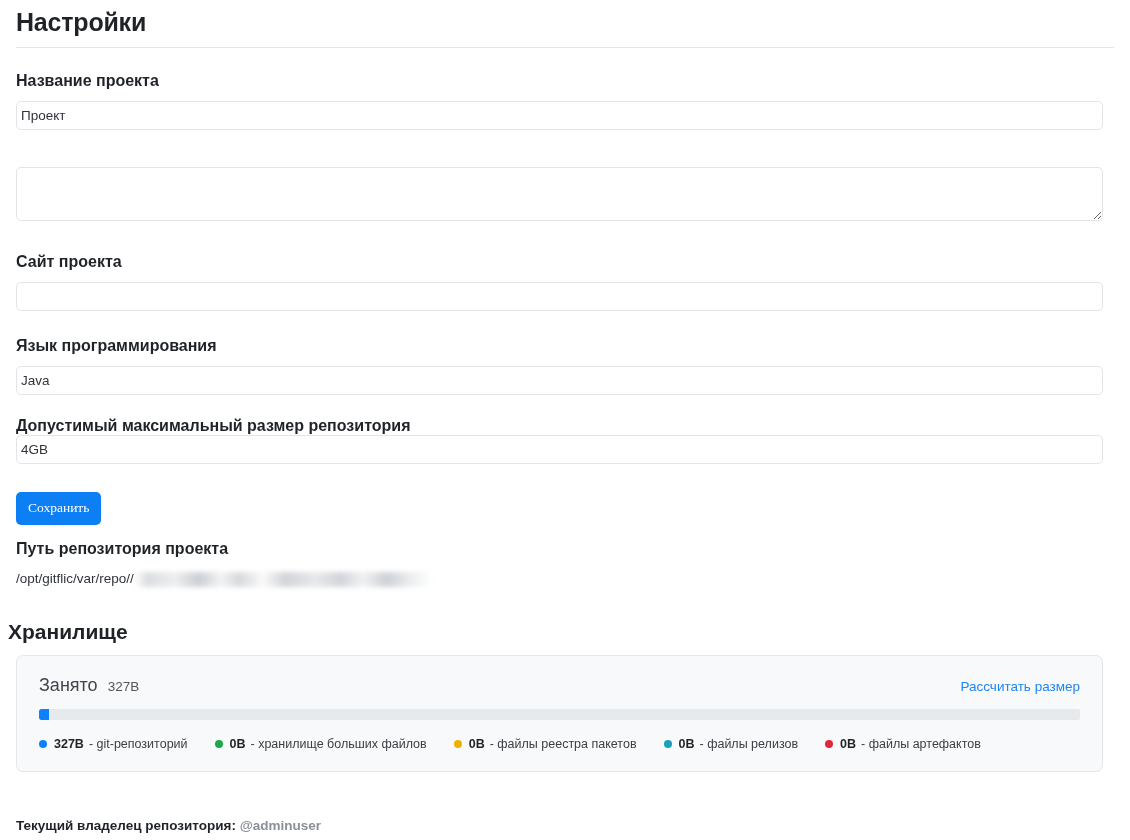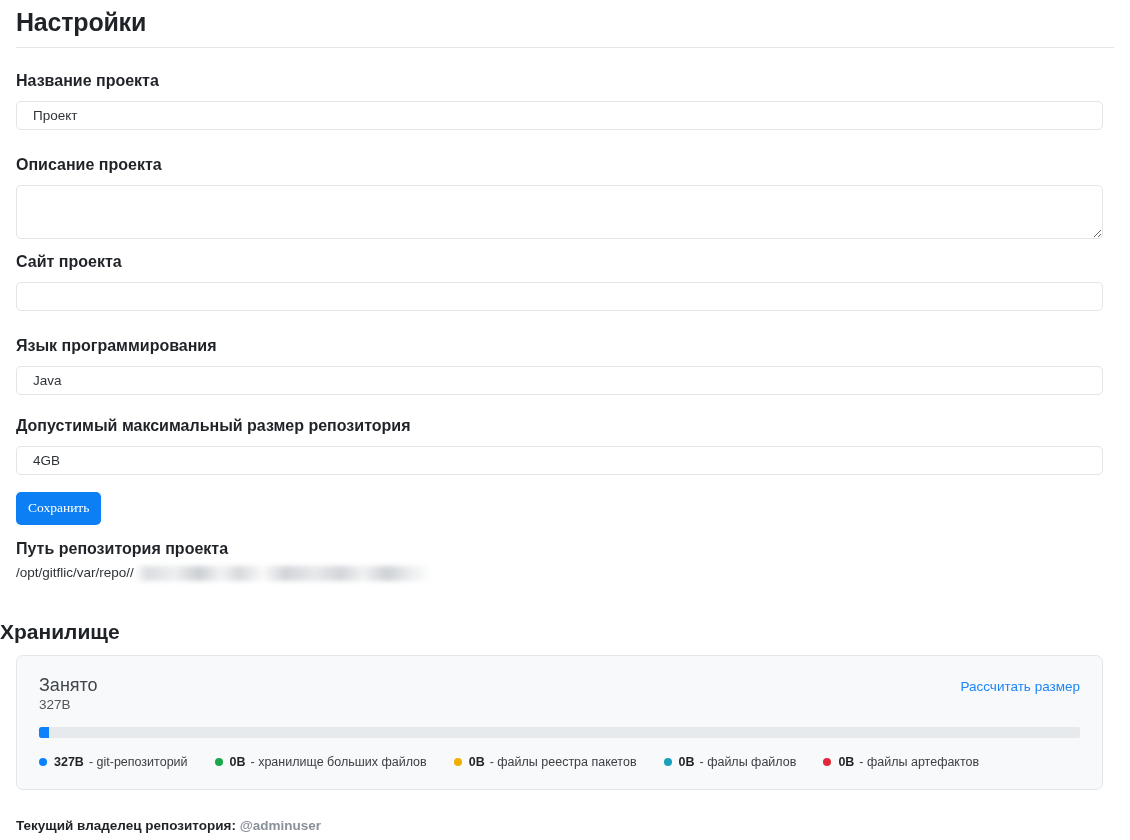--- a/index.html
+++ b/index.html
@@ -59,21 +59,21 @@
   .text-input {
     display: block;
     width: 1087px;
     height: 29px;
     border: 1px solid #e2e4e7;
     border-radius: 5px;
     background: #ffffff;
     font-family: "Liberation Sans", sans-serif;
     font-size: 13.5px;
     color: #30343a;
-    padding: 0 16px;
+    padding: 0 4px;
     outline: none;
   }
   .text-input::placeholder { color: #a9aeb5; }
 
   .text-area {
     display: block;
     width: 1087px;
     height: 54px;
     border: 1px solid #e2e4e7;
     border-radius: 5px;
@@ -143,21 +143,21 @@
     padding: 18px 22px 20px 22px;
   }
   .storage-head {
     display: flex;
     align-items: baseline;
     justify-content: space-between;
   }
   .storage-used {
     display: flex;
     align-items: baseline;
-    flex-direction: column;
+    gap: 10px;
   }
   .used-label {
     font-size: 18px;
     color: #41464d;
     line-height: 22px;
   }
   .used-value {
     font-size: 13.5px;
     color: #51565d;
     line-height: 18px;
@@ -245,50 +245,49 @@
 
   <h1 class="page-title">Настройки</h1>
   <div class="title-divider"></div>
 
   <div class="field abs" style="top:72px; left:16px;">
     <label class="field-label">Название проекта</label>
     <input class="text-input" style="margin-top: 11px;" type="text" value="Проект">
   </div>
 
   <div class="field abs" style="top:156px; left:16px;">
-    <label class="field-label">Описание проекта</label>
     <textarea class="text-area" style="margin-top: 11px;"></textarea>
   </div>
 
   <div class="field abs" style="top:253px; left:16px;">
     <label class="field-label">Сайт проекта</label>
     <input class="text-input" style="margin-top: 11px;" type="text" value="">
   </div>
 
   <div class="field abs" style="top:337px; left:16px;">
     <label class="field-label">Язык программирования</label>
     <input class="text-input" style="margin-top: 11px;" type="text" value="Java">
   </div>
 
   <div class="field abs" style="top:417px; left:16px;">
     <label class="field-label">Допустимый максимальный размер репозитория</label>
-    <input class="text-input" style="margin-top: 11px;" type="text" value="4GB">
+    <input class="text-input" style="" type="text" value="4GB">
   </div>
 
   <button class="primary-button abs" style="top:492px; left:16px;">Сохранить</button>
 
   <div class="abs" style="top:540px; left:16px;">
     <div class="field-label">Путь репозитория проекта</div>
-    <div class="repo-path-row" style="margin-top:6px;">
+    <div class="repo-path-row" style="margin-top:12px;">
       <span>/opt/gitflic/var/repo//</span>
       <span class="redacted"></span>
     </div>
   </div>
 
-  <h2 class="section-title abs" style="top:619px; left:0;">Хранилище</h2>
+  <h2 class="section-title abs" style="top:619px; left:8px;">Хранилище</h2>
 
   <div class="storage-card abs" style="top:655px; left:16px;">
 
     <div class="storage-head">
       <div class="storage-used">
         <span class="used-label">Занято</span>
         <span class="used-value">327B</span>
       </div>
       <a class="calc-link" href="#">Рассчитать размер</a>
     </div>
@@ -309,21 +308,21 @@
         <span class="legend-text">- хранилище больших файлов</span>
       </div>
       <div class="legend-item">
         <span class="legend-dot" style="background: rgb(240, 176, 0);"></span>
         <span class="legend-size">0B</span>
         <span class="legend-text">- файлы реестра пакетов</span>
       </div>
       <div class="legend-item">
         <span class="legend-dot" style="background: rgb(24, 160, 189);"></span>
         <span class="legend-size">0B</span>
-        <span class="legend-text">- файлы файлов</span>
+        <span class="legend-text">- файлы релизов</span>
       </div>
       <div class="legend-item">
         <span class="legend-dot" style="background: rgb(224, 40, 60);"></span>
         <span class="legend-size">0B</span>
         <span class="legend-text">- файлы артефактов</span>
       </div>
     </div>
   </div>
 
   <div class="owner-row abs" style="top:817px; left:16px;">

